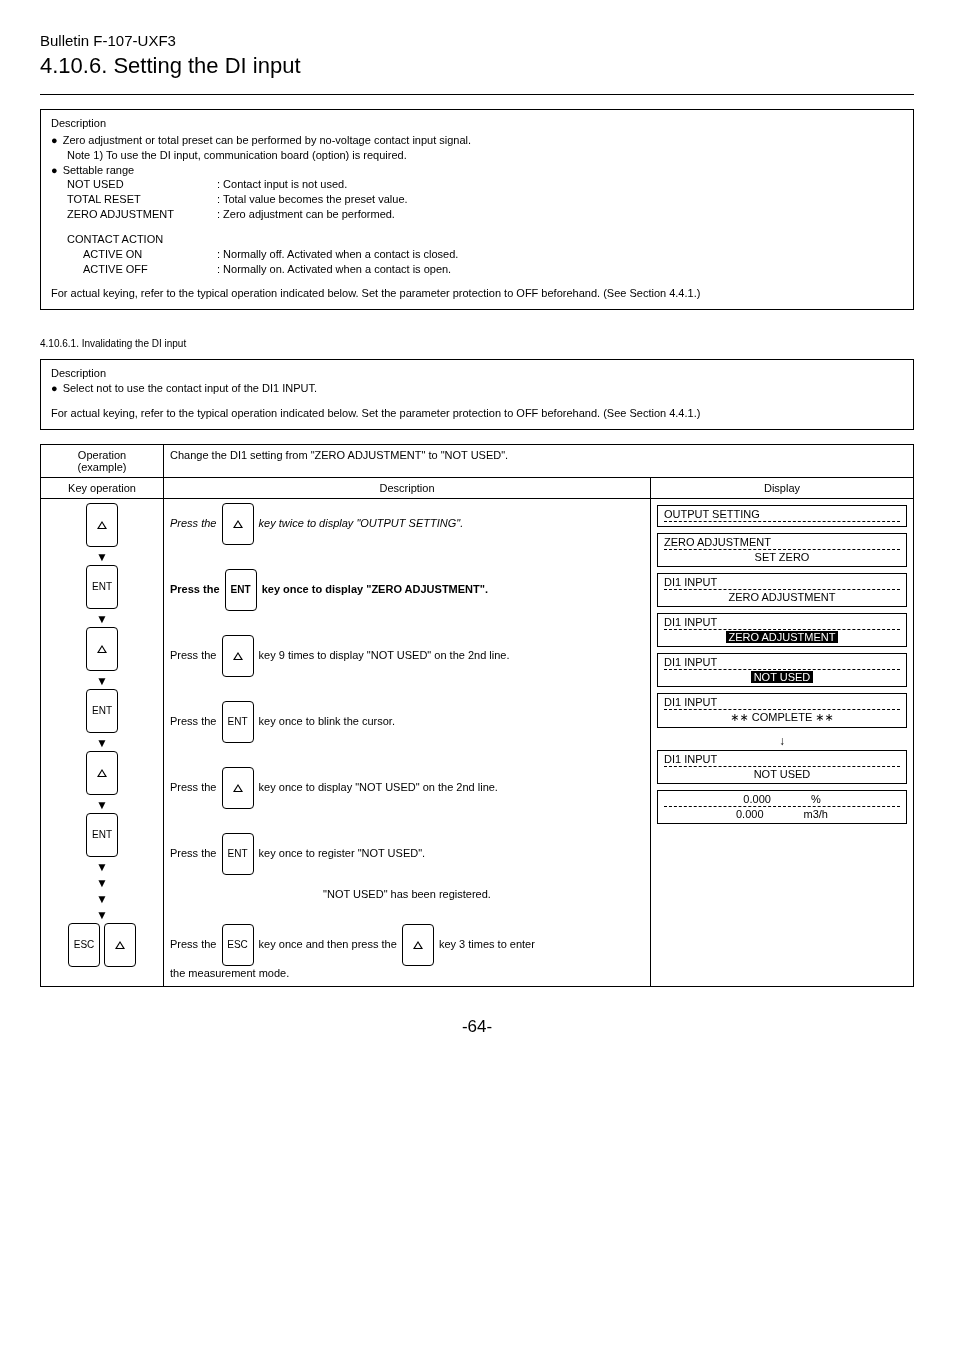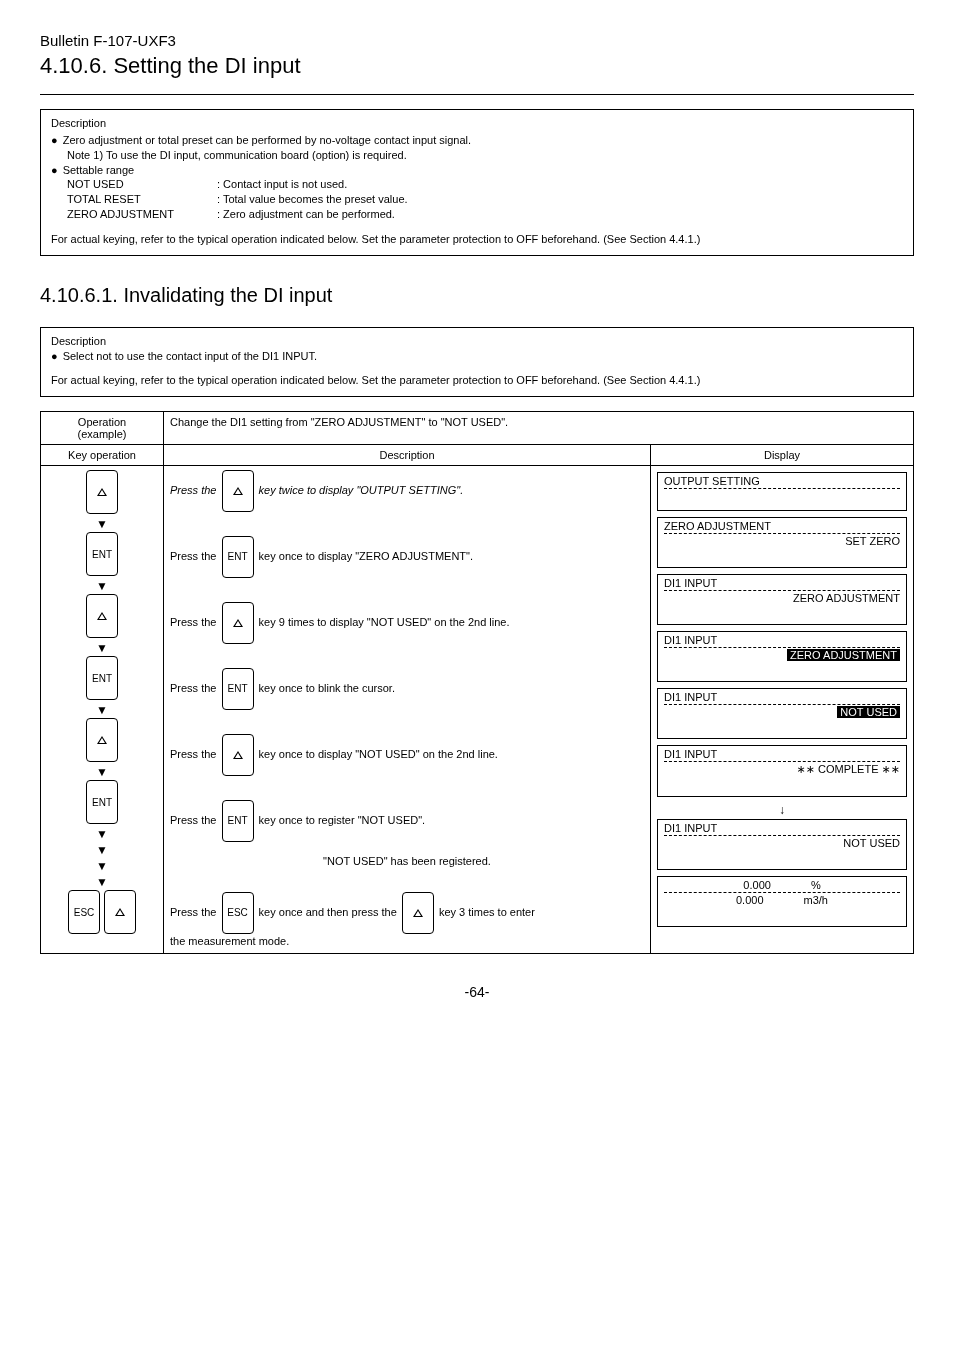--- a/index.html
+++ b/index.html
@@ -30,22 +30,22 @@
 .desc-box .label { margin-bottom: 2px; }
 .bullet-line { display:flex; }
 .bullet-line .dot { margin-right:5px; }
 .range-row { display:flex; }
 .range-row .key { width:150px; margin-left:16px; }
 .contact-block { margin-top:10px; margin-left:16px; }
 .contact-row { display:flex; }
 .contact-row .key { width:134px; margin-left:16px; }
 .note-line { margin-top:10px; }
 .sub-title {
-  font-size: 20px;
-  margin-bottom: 20px;
+  font-size: 10px;
+  margin-bottom: 10px;
 }
 .sub-desc-box {
   border: 1px solid #000;
   padding: 6px 10px 8px 10px;
   margin-bottom: 14px;
   line-height: 1.35;
 }
 
 table.ops {
   border-collapse: collapse;
@@ -96,42 +96,42 @@
   line-height:1;
   margin-top:2px;
 }
 .step-flow { display:flex; flex-direction:column; align-items:center; gap:2px; }
 
 .desc-text { line-height:1.4; }
 .desc-text .keybox { height:16px; }
 
 .display-frame {
   border:1px solid #000;
-  padding:2px 6px 20px 6px;
+  padding:2px 6px 3px 6px;
   margin:2px 0 6px 0;
 }
 .display-line1 {
   border-bottom:1px dashed #000;
   padding-bottom:1px;
   display:flex;
   justify-content:space-between;
 }
 .display-line2 {
   display:flex;
-  justify-content:flex-end;
+  justify-content:center;
   padding-top:1px;
 }
 .inv-box {
   background:#000;
   color:#fff;
   padding:0 3px;
   display:inline-block;
 }
 .down-arrow-disp { text-align:center; font-size:12px; }
-.page-num { text-align:center; margin-top:30px; font-size:14px; }
+.page-num { text-align:center; margin-top:30px; font-size:17px; }
 .note1 { margin-left:16px; }
 </style>
 </head>
 <body>
 
 <div class="bulletin">Bulletin F-107-UXF3</div>
 <div class="section-title">4.10.6. Setting the DI input</div>
 
 <div class="desc-box">
   <div class="label">Description</div>
@@ -150,20 +150,31 @@
     </div>
   <div class="range-row">
       <span class="key">TOTAL RESET</span>
       <span>: Total value becomes the preset value.</span>
     </div>
   <div class="range-row">
       <span class="key">ZERO ADJUSTMENT</span>
       <span>: Zero adjustment can be performed.</span>
     </div>
 
+  <div class="contact-block">
+    <div>CONTACT ACTION</div>
+    <div class="contact-row">
+        <span class="key">ACTIVE ON</span>
+        <span>: Normally off. Activated when a contact is closed.</span>
+      </div>
+    <div class="contact-row">
+        <span class="key">ACTIVE OFF</span>
+        <span>: Normally on. Activated when a contact is open.</span>
+      </div>
+  </div>
 
   <div class="note-line">For actual keying, refer to the typical operation indicated below. Set the parameter protection to OFF beforehand. (See Section 4.4.1.)</div>
 </div>
 
 <div class="sub-title">4.10.6.1. Invalidating the DI input</div>
 
 <div class="sub-desc-box">
   <div>Description</div>
   <div class="bullet-line">
     <span class="dot">●</span>
@@ -217,21 +228,21 @@
               </span>
         </span>
       </div>
     </td>
     <td class="desc-text">
       <div style="margin-bottom:24px;font-style:italic;">
         <span>Press the </span><span class="keybox">
               <span class="triangle-up-hollow"></span>
             </span><span> key twice to display "OUTPUT SETTING".</span>
       </div>
-      <div style="margin-bottom:24px;">
+      <div style="margin-bottom:24px;font-weight:bold;">
         <span>Press the </span><span class="keybox">ENT</span><span> key once to display "ZERO ADJUSTMENT".</span>
       </div>
       <div style="margin-bottom:24px;">
         <span>Press the </span><span class="keybox">
               <span class="triangle-up-hollow"></span>
             </span><span> key 9 times to display "NOT USED" on the 2nd line.</span>
       </div>
       <div style="margin-bottom:24px;">
         <span>Press the </span><span class="keybox">ENT</span><span> key once to blink the cursor.</span>
       </div>

